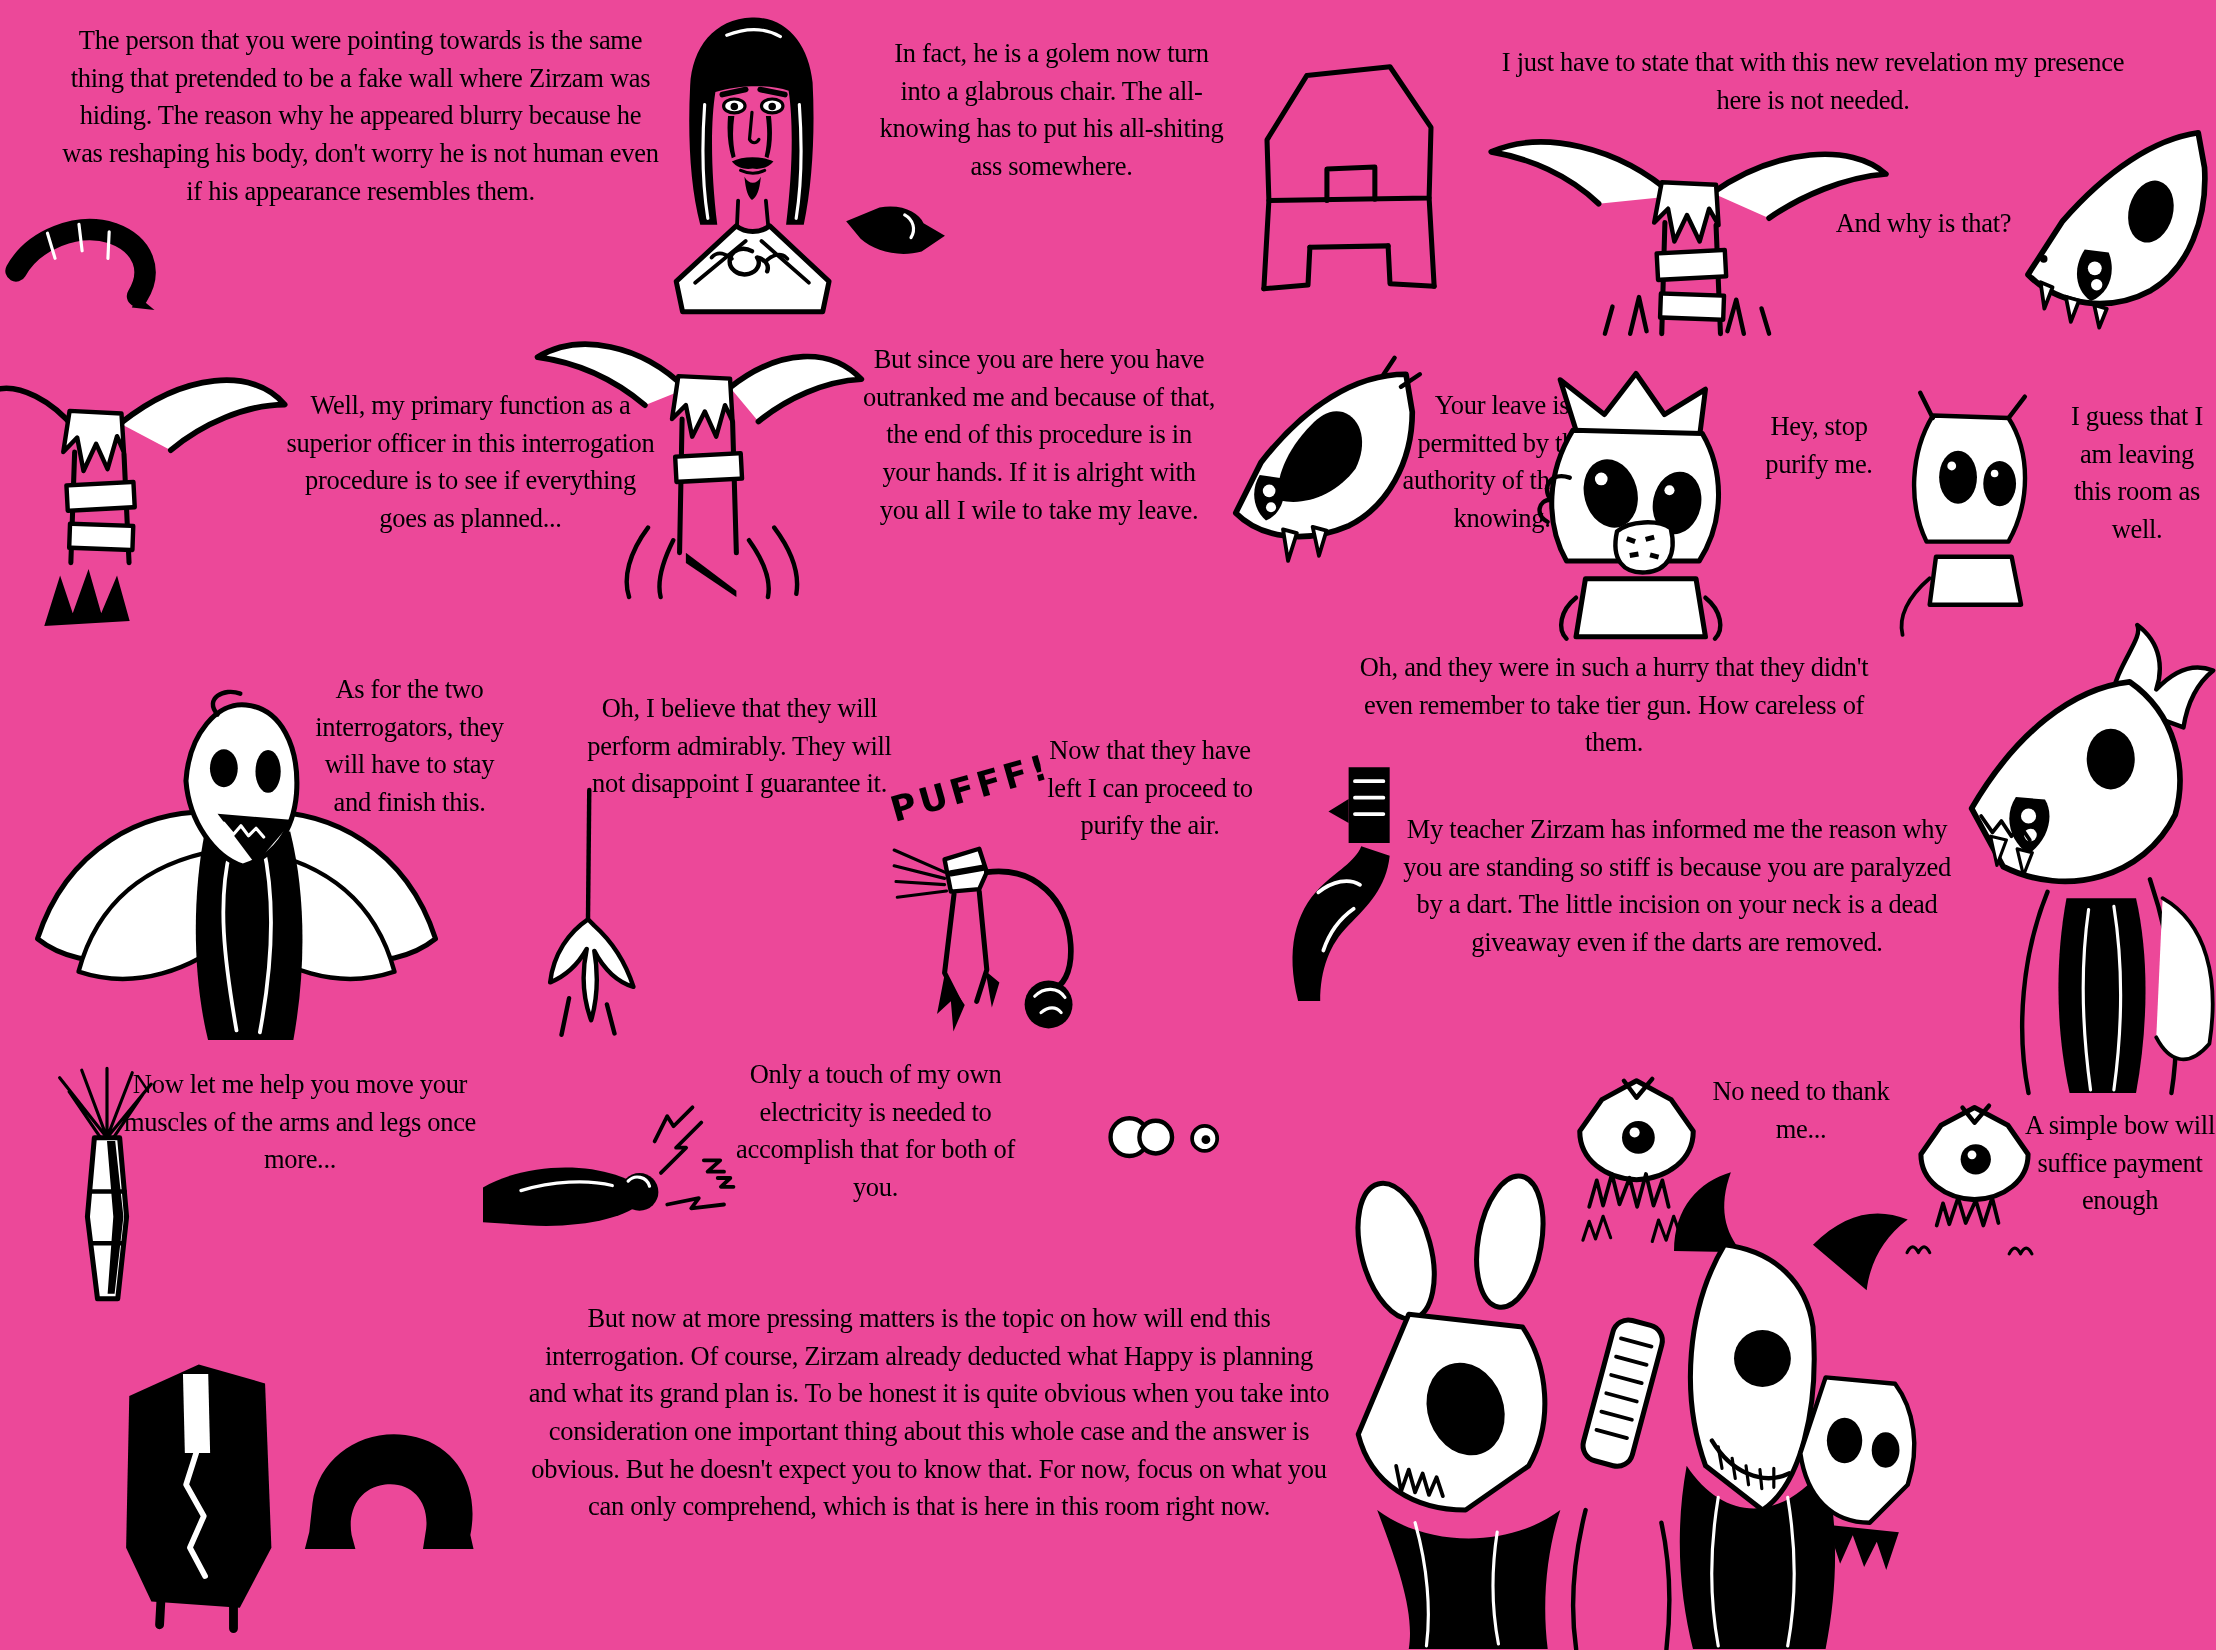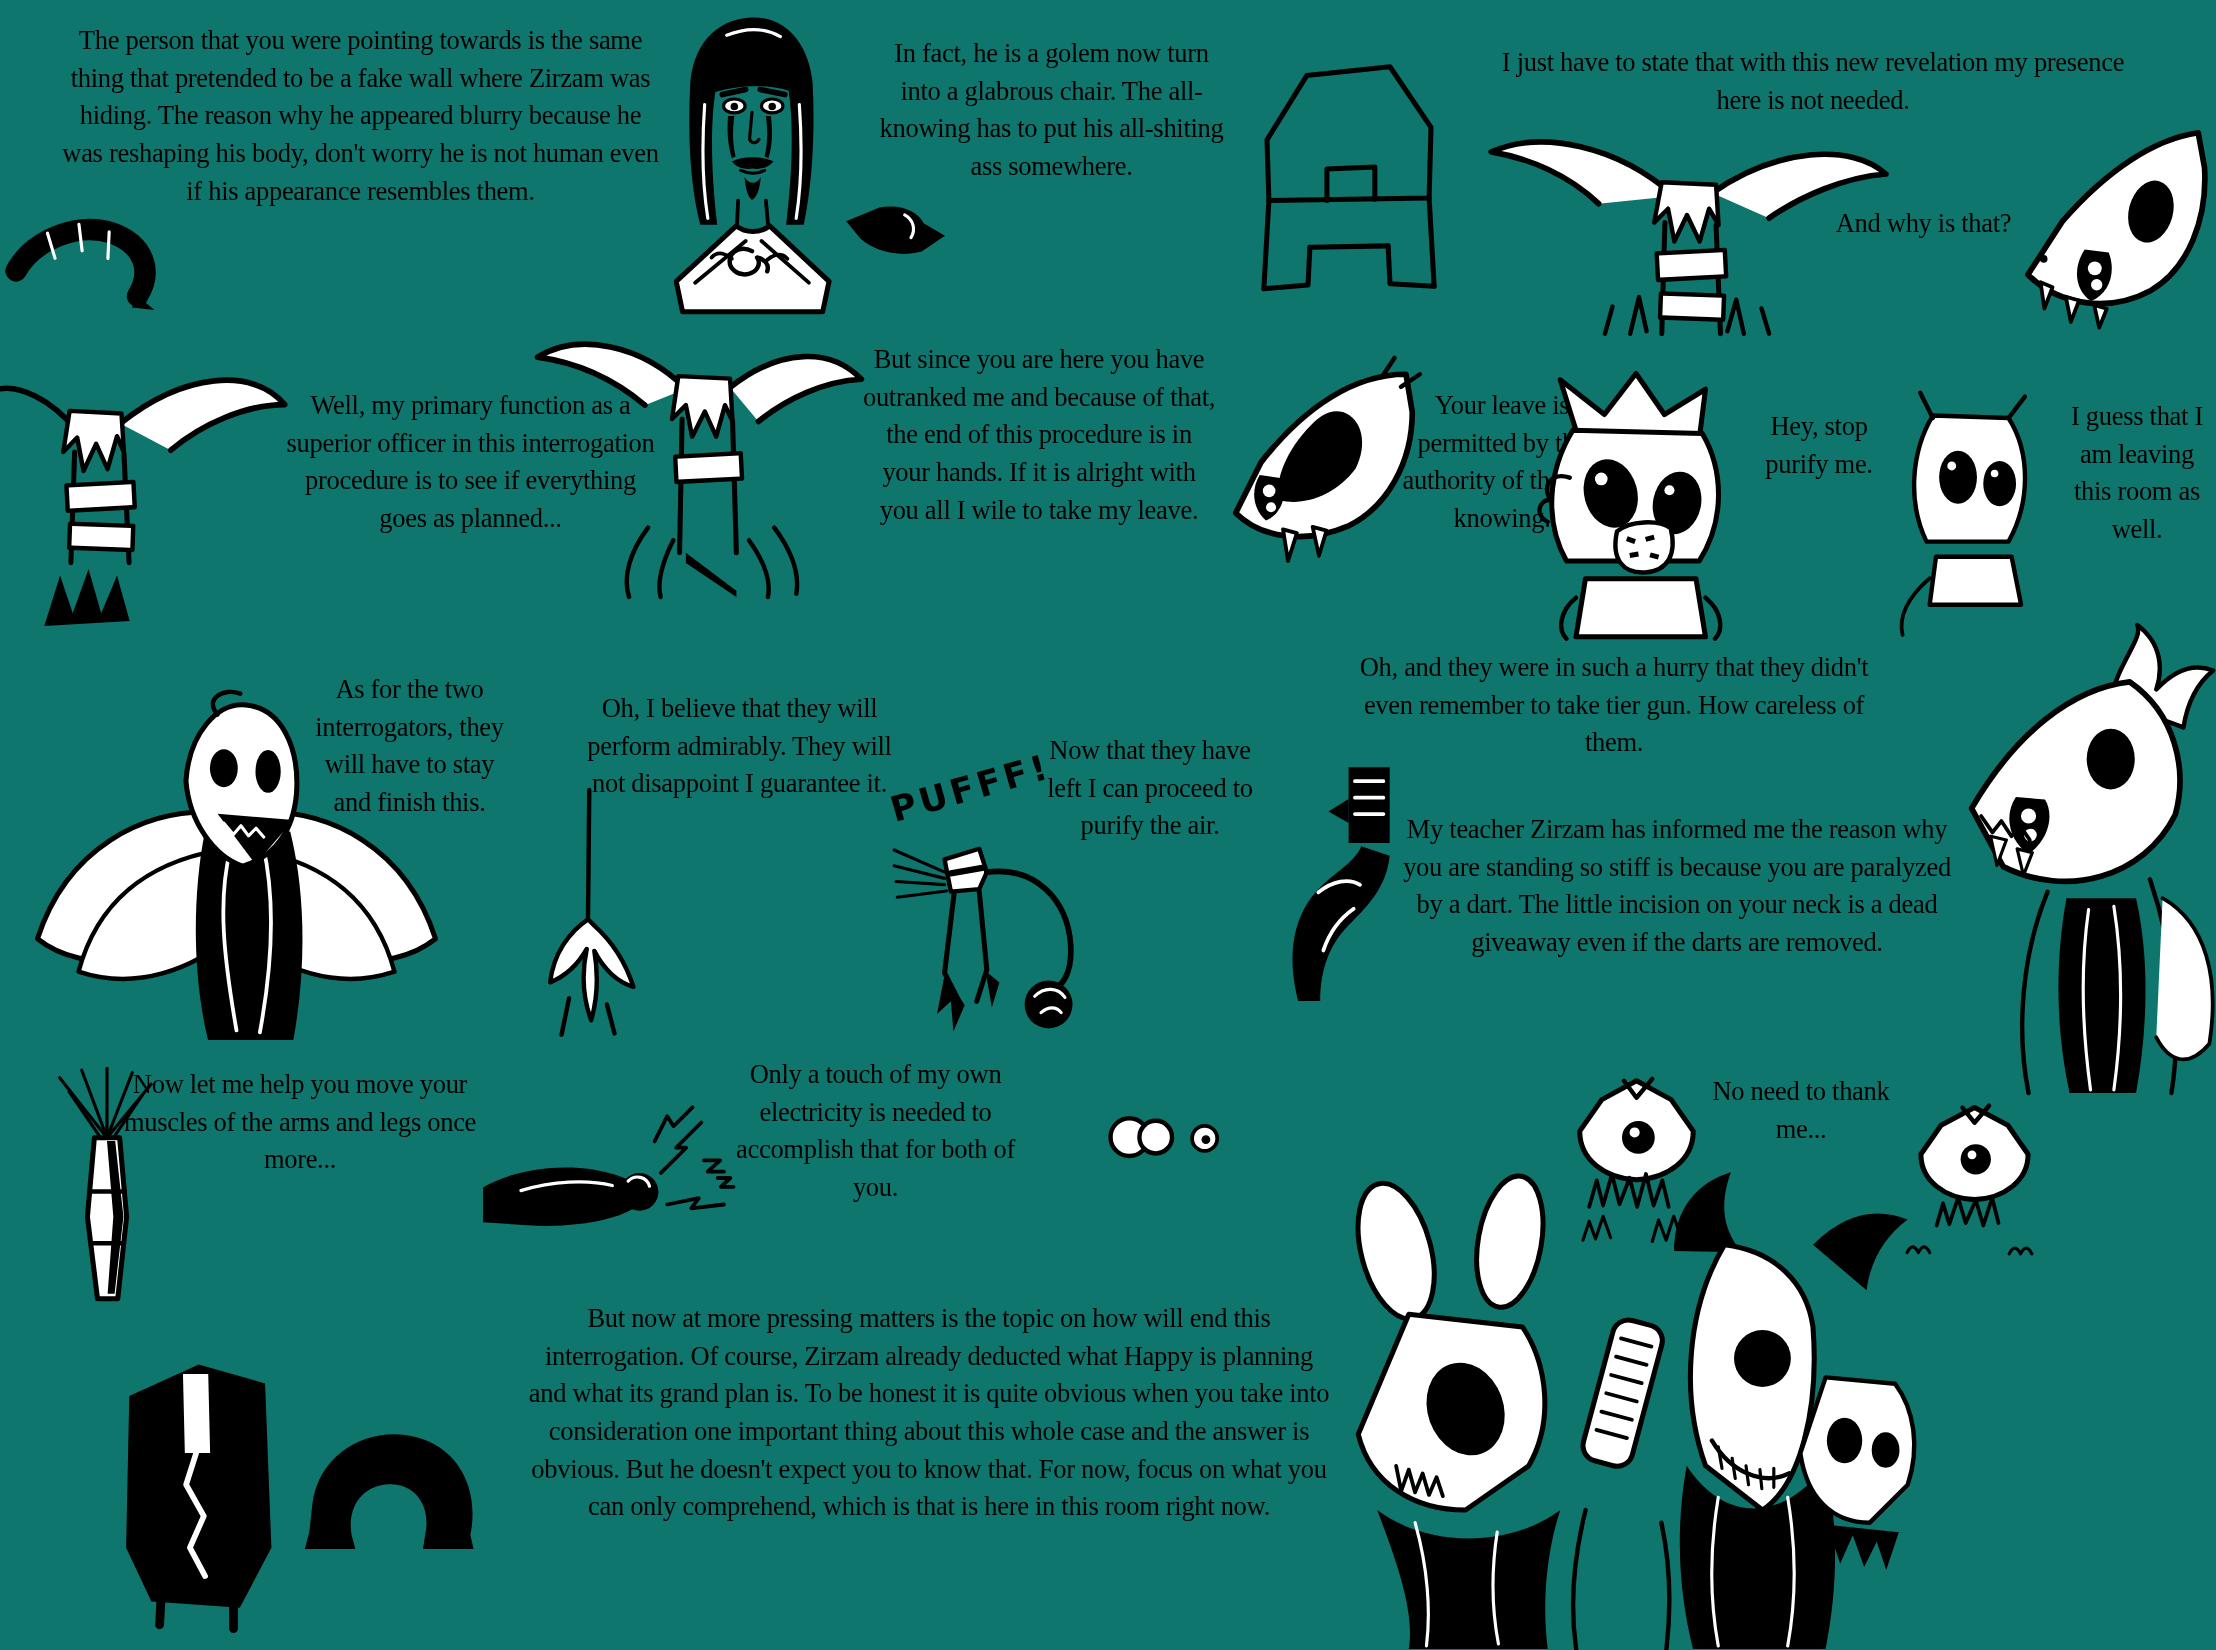--- a/index.html
+++ b/index.html
@@ -26,39 +26,40 @@
     letter-spacing:3.8px;
     transform:rotate(-16deg);
     transform-origin:left bottom;
   }
   svg.dw{position:absolute;overflow:visible;}
   svg.dw *{stroke-linecap:round;stroke-linejoin:round;}
 </style>
 </head>
 <body>
 
-<div id="comic-page" style="background: #0f766e;">
+<div id="comic-page" style="background: #ec4899;">
 
   <div class="tb" style="left:57px;top:22px;width:607px">The person that you were pointing towards is the same thing that pretended to be a fake wall where Zirzam was hiding. The reason why he appeared blurry because he was reshaping his body, don't worry he is not human even if his appearance resembles them.</div>
   <div class="tb" style="left:878px;top:35px;width:347px">In fact, he is a golem now turn into a glabrous chair. The all-knowing has to put his all-shiting ass somewhere.</div>
   <div class="tb" style="left:1478px;top:44px;width:670px">I just have to state that with this new revelation my presence here is not needed.</div>
   <div class="tb" style="left:1835px;top:205px;width:177px">And why is that?</div>
   <div class="tb" style="left:284px;top:387px;width:373px">Well, my primary function as a superior officer in this interrogation procedure is to see if everything goes as planned...</div>
   <div class="tb" style="left:862px;top:341px;width:354px">But since you are here you have outranked me and because of that, the end of this procedure is in your hands. If it is alright with you all I wile to take my leave.</div>
   <div class="tb" style="left:1393px;top:387px;width:218px">Your leave is permitted by the authority of the all-knowing.</div>
   <div class="tb" style="left:1756px;top:408px;width:126px">Hey, stop purify me.</div>
   <div class="tb" style="left:2061px;top:398px;width:152px">I guess that I am leaving this room as well.</div>
   <div class="tb" style="left:313px;top:671px;width:193px">As for the two interrogators, they will have to stay and finish this.</div>
   <div class="tb" style="left:575px;top:690px;width:329px">Oh, I believe that they will perform admirably. They will not disappoint I guarantee it.</div>
   <div class="tb" style="left:1033px;top:732px;width:234px">Now that they have left I can proceed to purify the air.</div>
   <div class="tb" style="left:1358px;top:649px;width:512px">Oh, and they were in such a hurry that they didn't even remember to take tier gun. How careless of them.</div>
   <div class="tb" style="left:1396px;top:811px;width:562px">My teacher Zirzam has informed me the reason why you are standing so stiff is because you are paralyzed by a dart. The little incision on your neck is a dead giveaway even if the darts are removed.</div>
   <div class="tb" style="left:123px;top:1066px;width:354px">Now let me help you move your muscles of the arms and legs once more...</div>
   <div class="tb" style="left:730px;top:1056px;width:291px">Only a touch of my own electricity is needed to accomplish that for both of you.</div>
   <div class="tb" style="left:1706px;top:1073px;width:190px">No need to thank me...</div>
+  <div class="tb" style="left:2025px;top:1107px;width:190px">A simple bow will suffice payment enough</div>
   <div class="tb" style="left:528px;top:1300px;width:802px">But now at more pressing matters is the topic on how will end this interrogation. Of course, Zirzam already deducted what Happy is planning and what its grand plan is. To be honest it is quite obvious when you take into consideration one important thing about this whole case and the answer is obvious. But he doesn't expect you to know that. For now, focus on what you can only comprehend, which is that is here in this room right now.</div>
   <div class="sfx" style="left:897px;top:790px">PUFFF!</div>
 
   <svg class="dw" style="left:7.6px;top:208px;width:152px;height:107px" viewBox="0 0 240 170">
     <path d="M12,100 C40,50 110,22 165,40 C215,58 230,100 205,140" stroke="#000" stroke-width="34" fill="none"></path>
     <path d="M205,140 L232,162 L196,158 Z" fill="#000"></path>
     <path d="M62,40 L74,80 M112,26 L117,68 M160,38 L158,80" stroke="#fff" stroke-width="5" fill="none"></path>
   </svg>
 
   <svg class="dw" style="left:657px;top:9.5px;width:190px;height:303px" viewBox="0 0 300 480">

